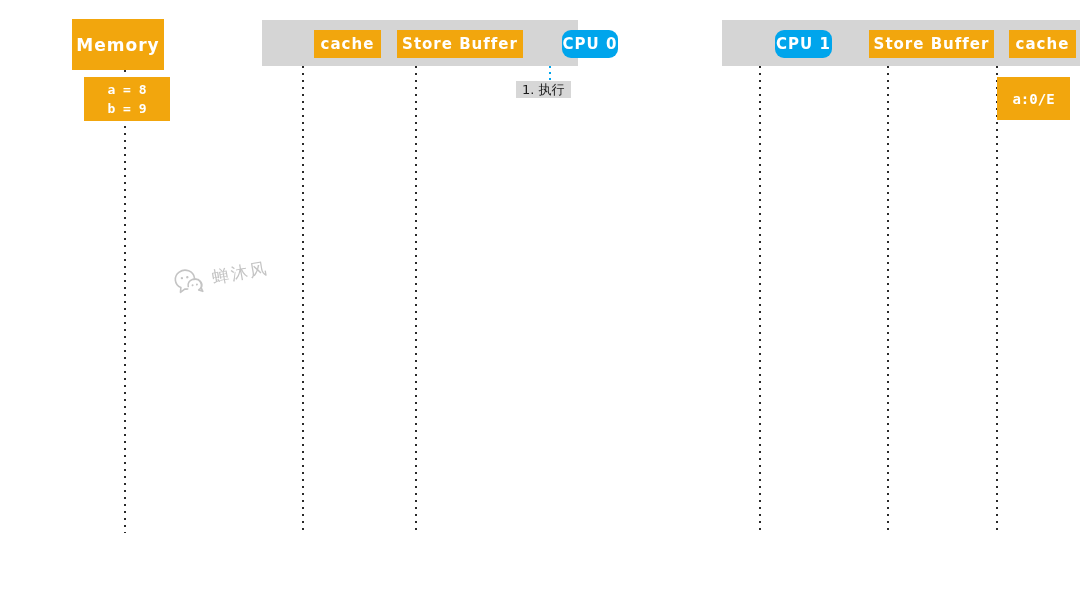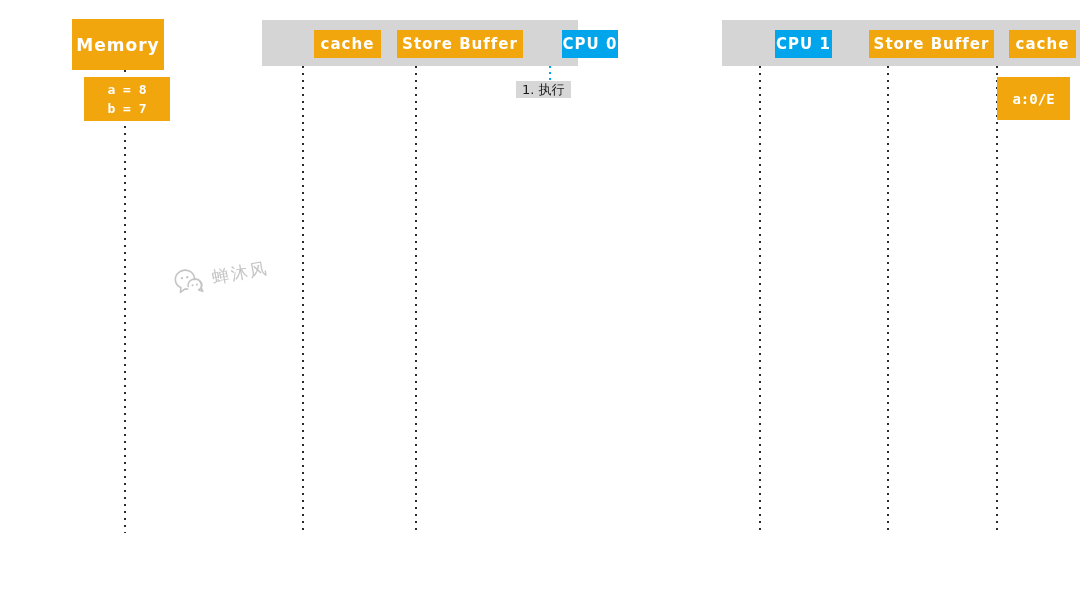--- a/index.html
+++ b/index.html
@@ -31,21 +31,21 @@
     display: flex;
     align-items: center;
     justify-content: center;
     color: #ffffff;
     font-weight: bold;
     letter-spacing: 1px;
     z-index: 2;
     box-sizing: border-box;
   }
   .orange { background: var(--orange); }
-  .blue-bg { background: var(--blue); }
+  .blue-bg { background: var(--blue); border-radius: 9px; }
   .memory-header {
     left: 72px; top: 19px; width: 92px; height: 51px;
     font-size: 17px;
   }
   .group {
     position: absolute;
     top: 20px;
     height: 46px;
     background: var(--container-gray);
     z-index: 2;
@@ -109,21 +109,21 @@
   <div class="lifeline blue" style="left:549px; top:66px; height:14px"></div>
   <div class="lifeline" style="left:759px; top:66px; height:467px"></div>
   <div class="lifeline" style="left:887px; top:66px; height:467px"></div>
   <div class="lifeline" style="left:996px; top:66px; height:467px"></div>
 
   <div class="box orange memory-header">
     <span>Memory</span>
   </div>
   <div class="box orange mem-state">
     <div>a = 8</div>
-    <div>b = 7</div>
+    <div>b = 9</div>
   </div>
 
   <div class="group" style="left:262px; width:316px">
     <div class="box orange" style="left:8px; width:67px">cache</div>
     <div class="box orange" style="left:91px; width:126px">Store Buffer</div>
     <div class="box blue-bg" style="left:256px; width:56px">CPU 0</div>
   </div>
 
   <div class="step-label">1. 执行</div>
 

